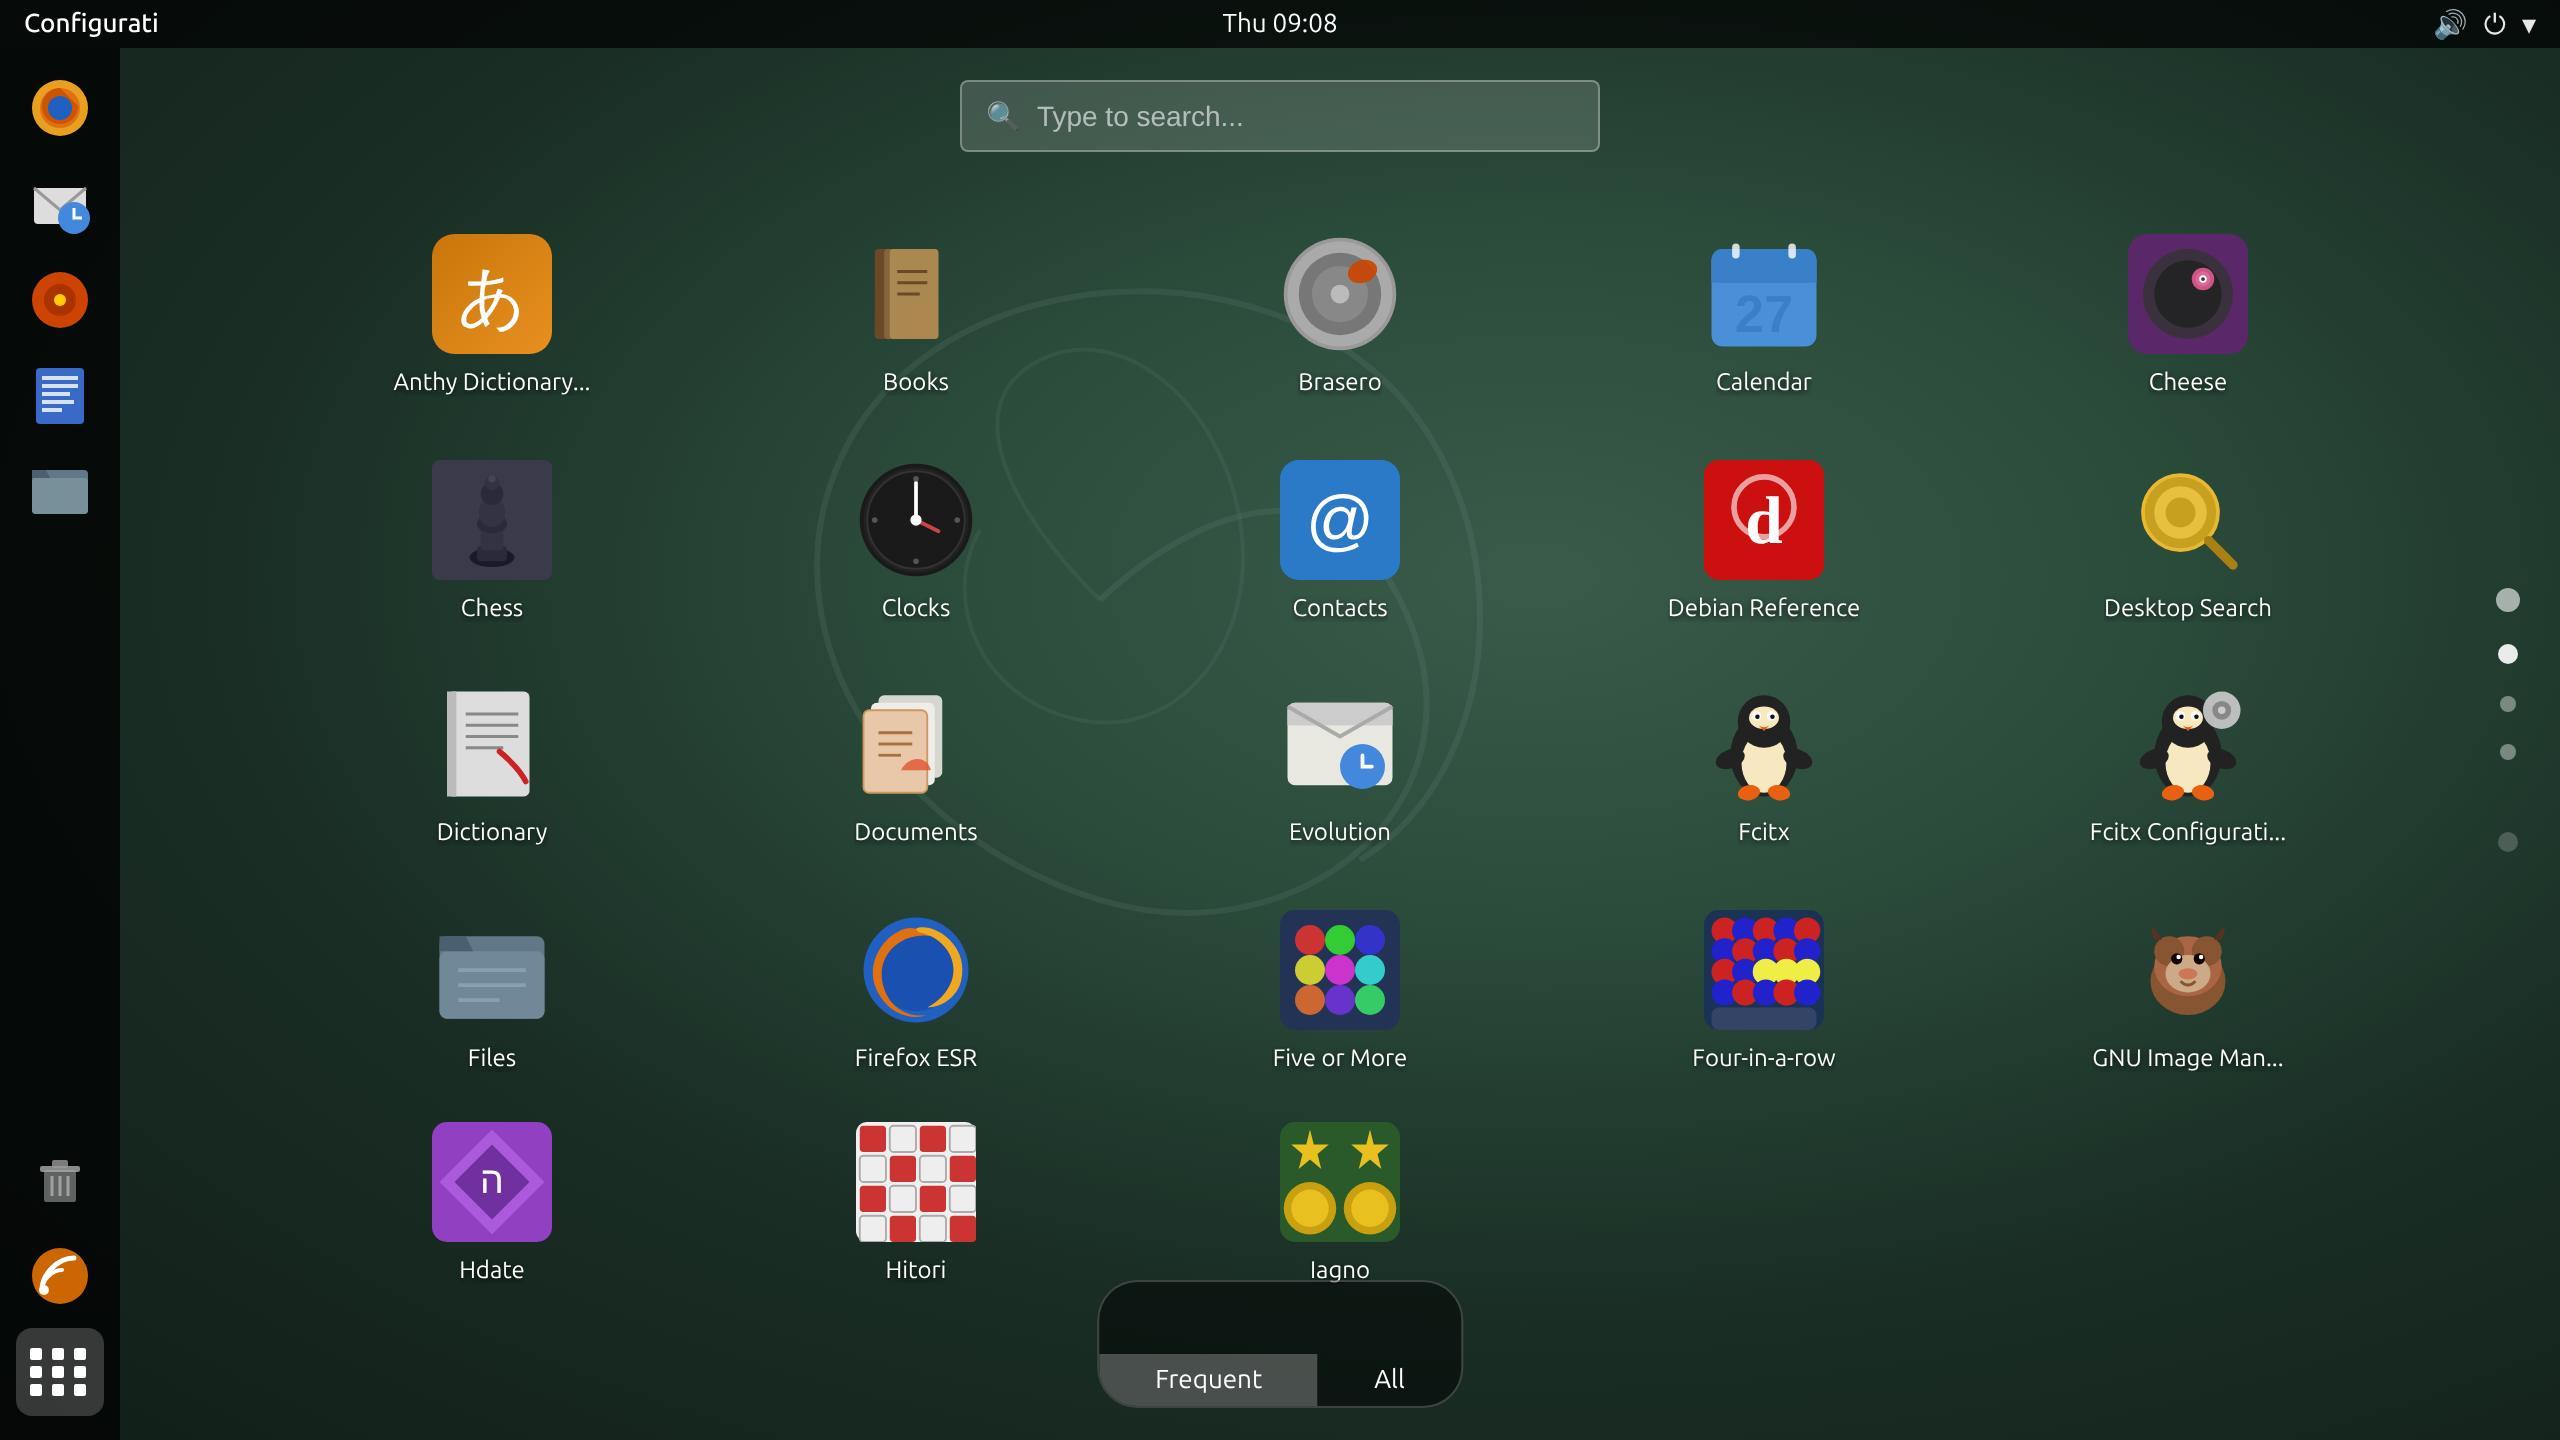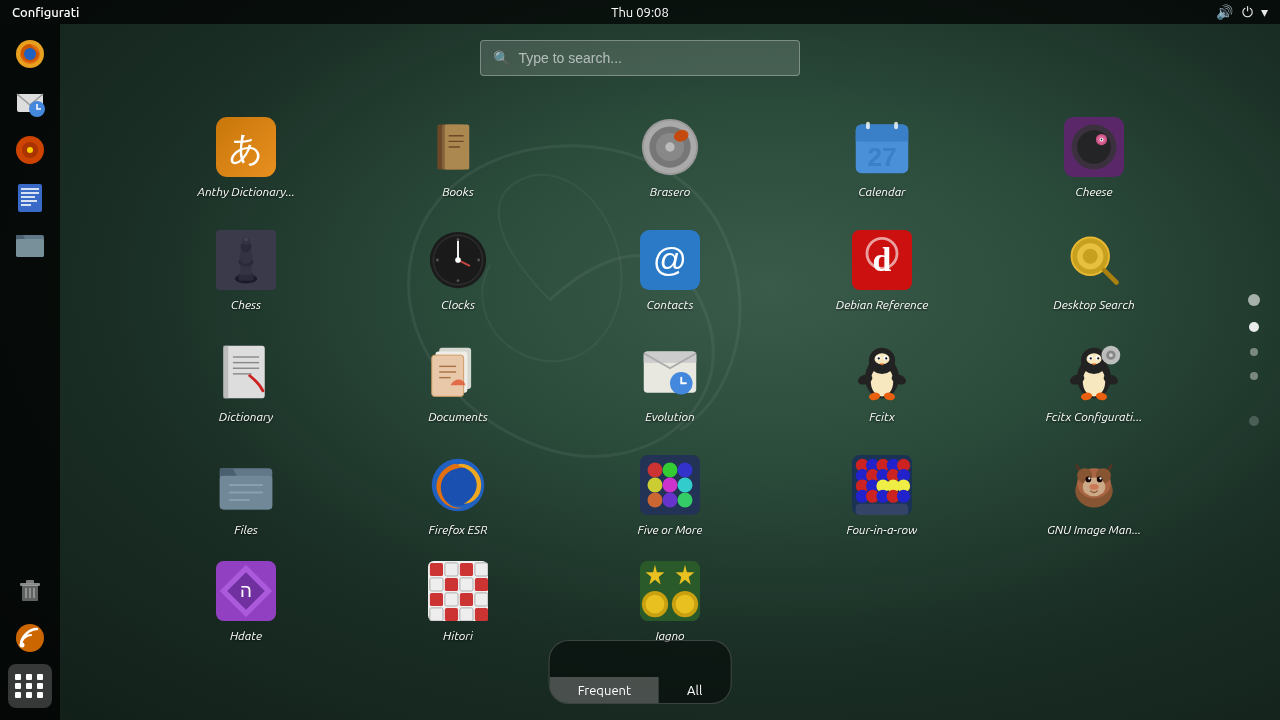--- a/index.html
+++ b/index.html
@@ -187,21 +187,20 @@
     }
     .app-label {
       color: white;
       font-size: 12px;
       text-align: left;
       text-shadow: 0 1px 3px rgba(0,0,0,0.8);
       max-width: 100px;
       white-space: nowrap;
       overflow: hidden;
       text-overflow: ellipsis;
-      font-style: italic;
     }
 
     
     .bottom-tabs {
       position: absolute;
       bottom: 16px;
       left: 50%;
       transform: translateX(-50%);
       display: flex;
       background: rgba(0,0,0,0.5);

